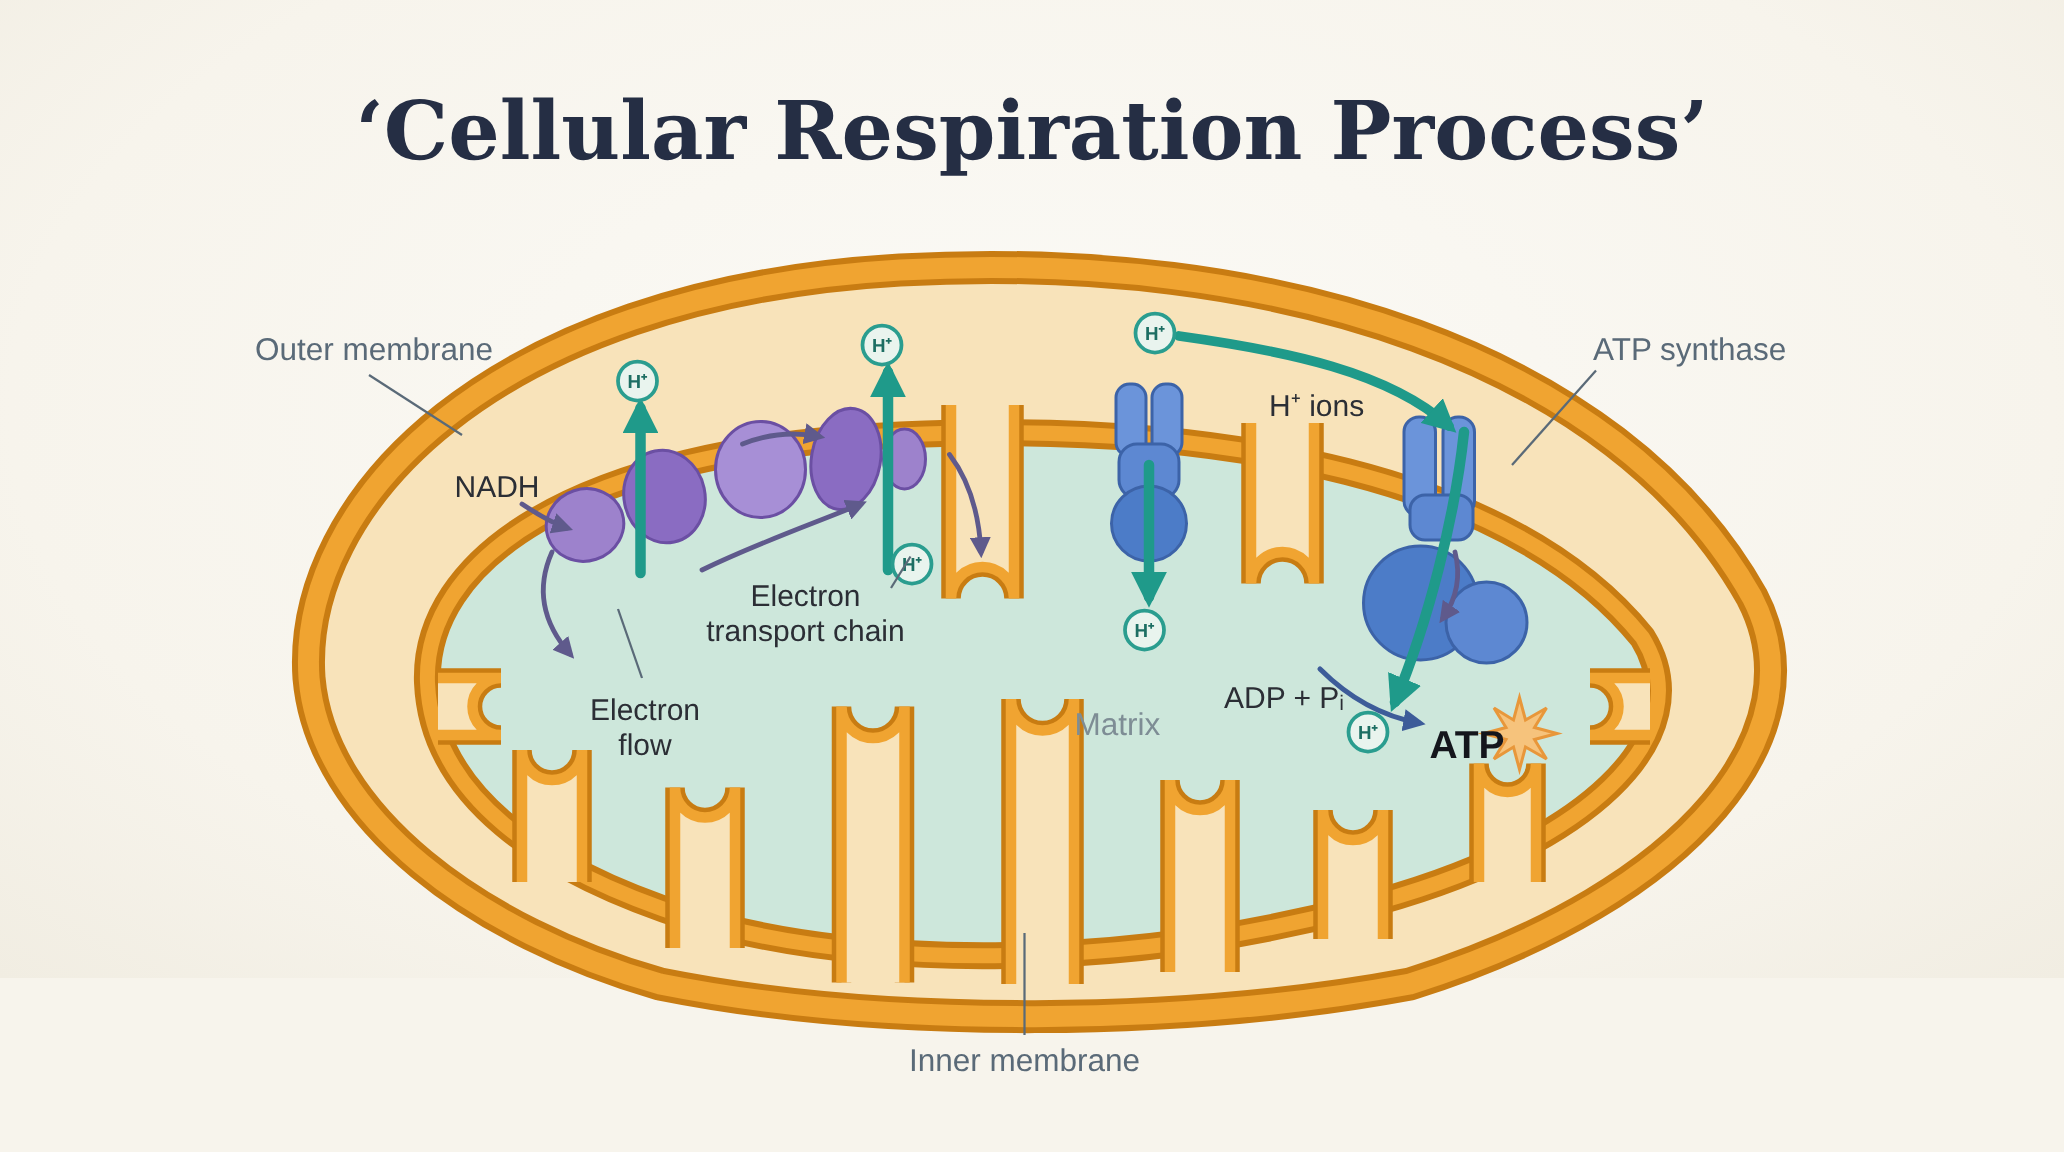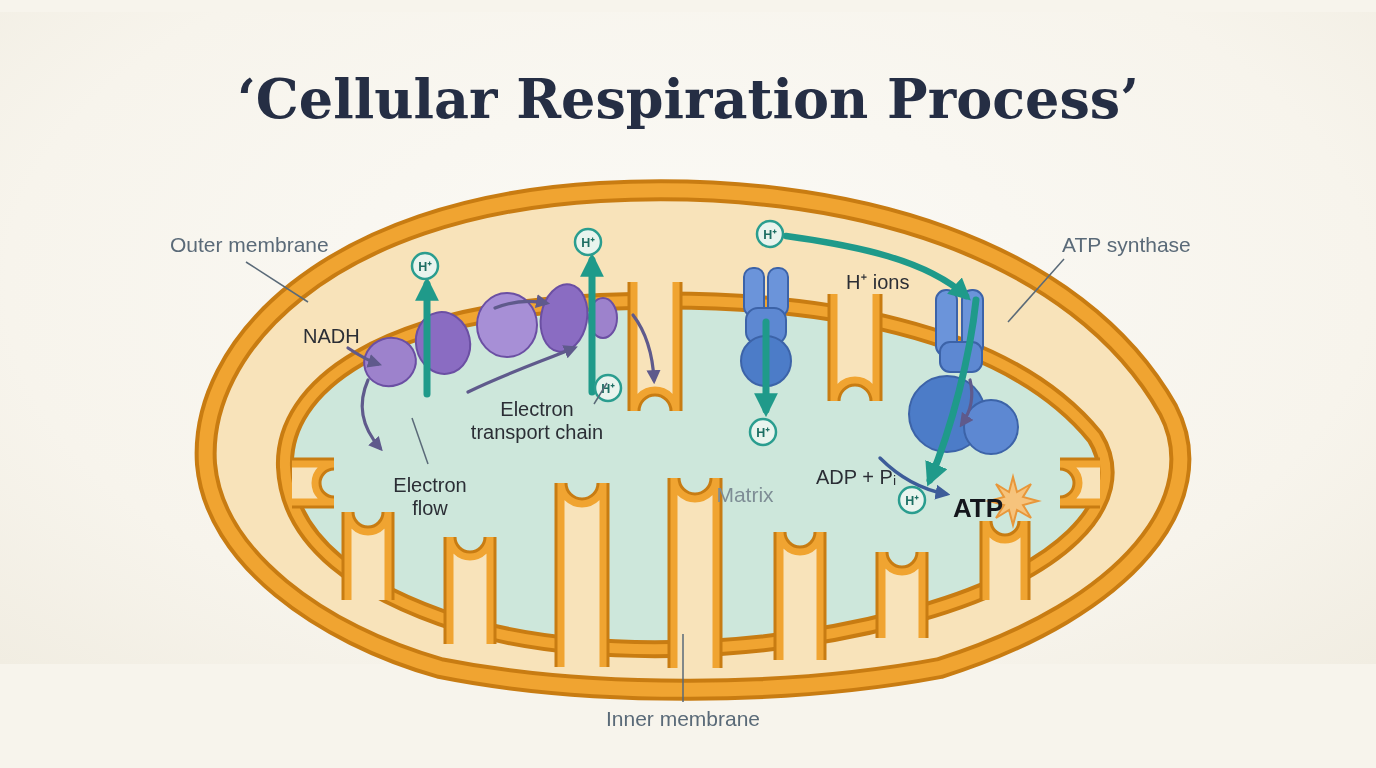--- a/index.html
+++ b/index.html
@@ -4,21 +4,20 @@
 <style>
   html,body{margin:0;padding:0;}
   body{
     width:1376px;height:768px;overflow:hidden;
     font-family:"Liberation Sans", sans-serif;
     background:#f7f4ec;
   }
   .stage{
     position:relative;width:1376px;height:652px;
     background:radial-gradient(ellipse at 50% 42%, #fbfaf6 0%, #f7f4ec 70%, #f1ede2 100%);
-    margin-top:12px;
   }
   svg{position:absolute;inset:0;display:block;}
   .title-text{
     font-family:"DejaVu Serif","Liberation Serif",serif;
     font-weight:700;
     fill:#252e44;
   }
   .lbl-gray{fill:#5a6a78;font-size:21px;}
   .lbl-dark{fill:#2b2e35;font-size:20px;}
   .lbl-matrix{fill:#7e8d95;font-size:21px;}

